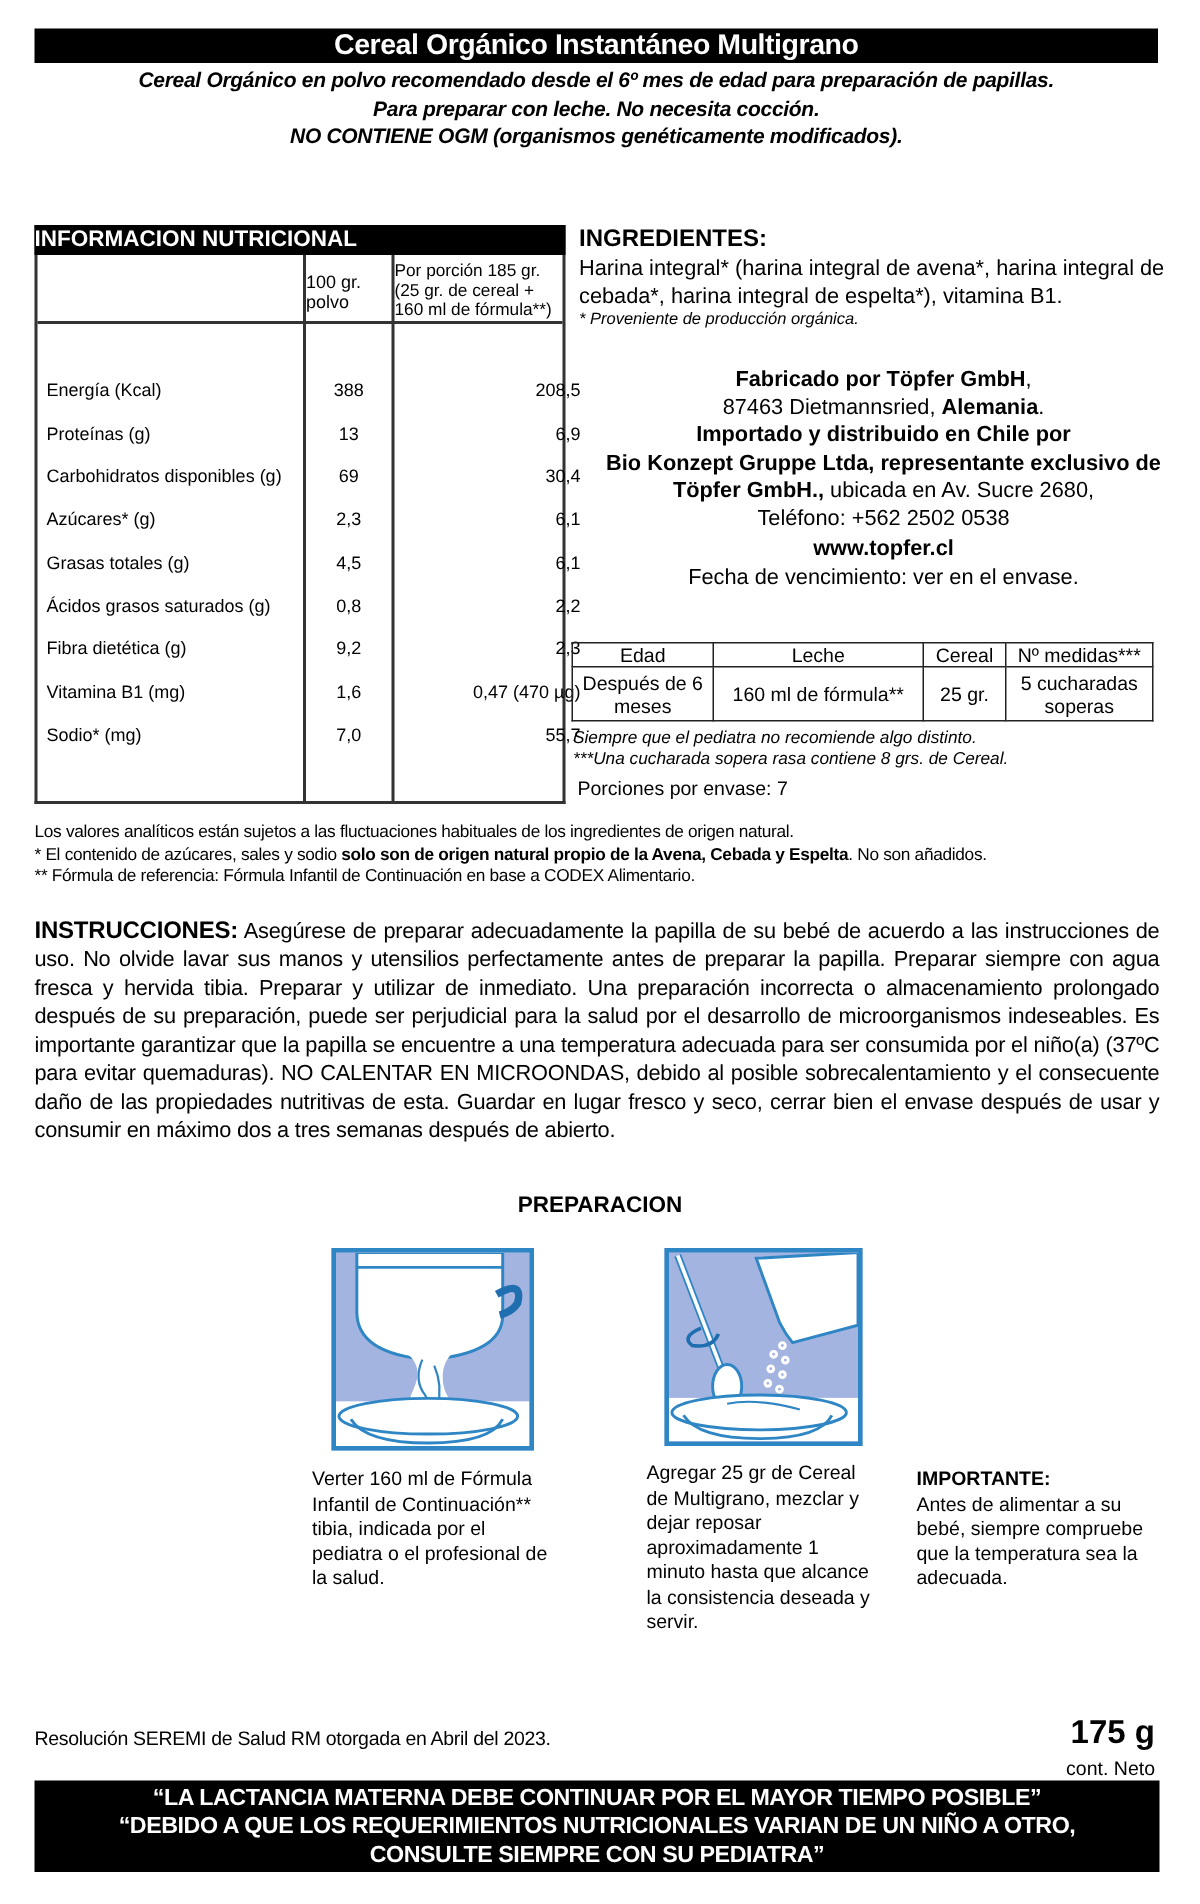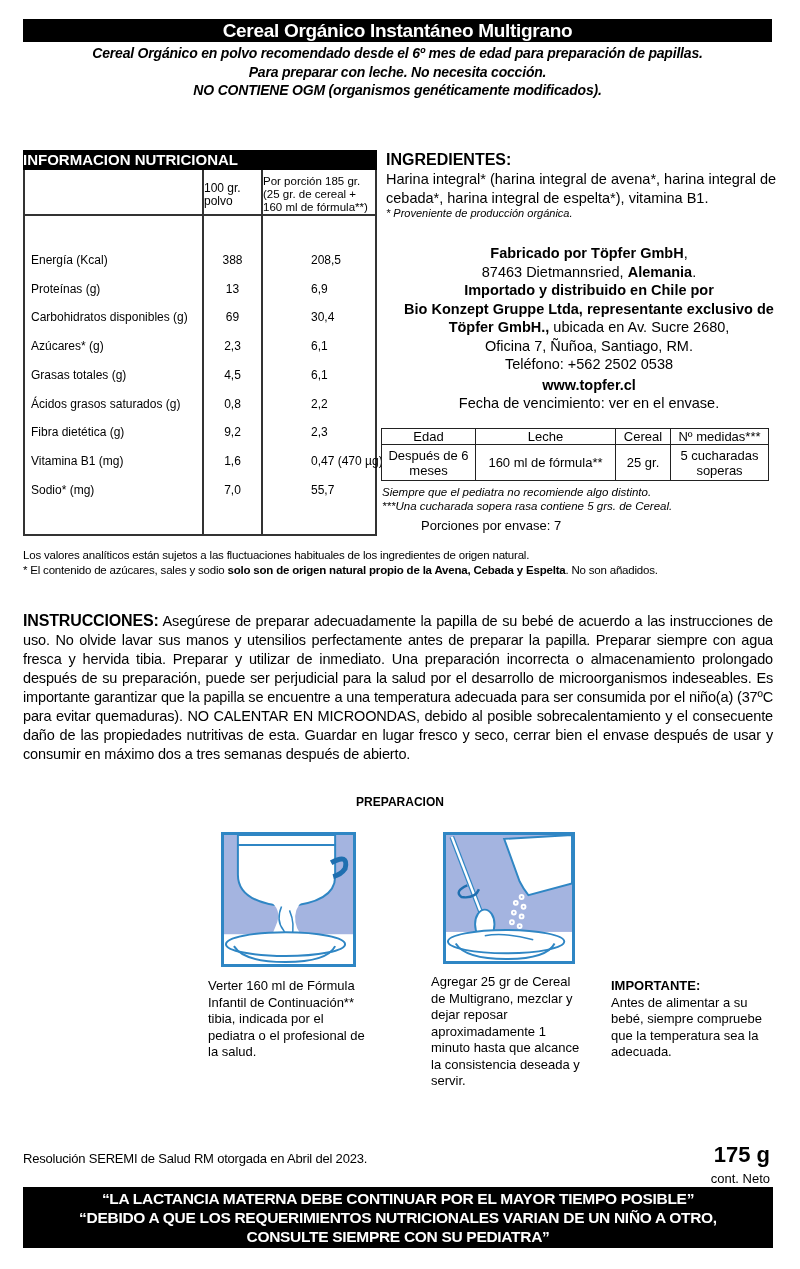--- a/index.html
+++ b/index.html
@@ -34,49 +34,49 @@
   .ncol { position: absolute; top: 20px; bottom: 0; border-left: 2px solid #333; }
   #ncol-1 { left: 177px; }
   #ncol-2 { left: 236px; }
   #nutri-hdr-line { position: absolute; left: 0; right: 0; top: 64px; border-top: 2px solid #333; }
   .nh { position: absolute; top: 25px; text-align: left; font-size: 12px; line-height: 13px; }
   #nh-100 { left: 179px; width: 57px; top: 32px; }
   #nh-por { left: 238px; width: 114px; font-size: 11.5px; }
   .nrow { position: absolute; left: 0; width: 350px; height: 20px; font-size: 12px; line-height: 20px; }
   .nrow .c0 { position: absolute; left: 6px; }
   .nrow .c1 { position: absolute; left: 179px; width: 57px; text-align: center; }
-  .nrow .c2 { position: absolute; left: 238px; width: 124px; text-align: left; padding-left: 48px; }
+  .nrow .c2 { position: absolute; left: 238px; width: 124px; text-align: right; padding-left: 48px; }
 
   
   #ingr-title { left: 386px; top: 151px; font-size: 16px; font-weight: bold; }
   #ingr-text { left: 386px; top: 170px; width: 400px; font-size: 14.5px; line-height: 19px; }
   #ingr-note { left: 386px; top: 207px; font-size: 11px; font-style: italic; }
 
   #maker { left: 378px; top: 244px; width: 422px; text-align: center; font-size: 14.5px; line-height: 18.5px; }
   #maker b { font-weight: bold; }
   #maker .gap { margin-top: 2px; }
 
   
   #dose { left: 381px; top: 428px; border-collapse: collapse; font-size: 13px; }
   #dose td, #dose th { border: 1px solid #222; text-align: center; font-weight: normal; padding: 0 3px; line-height: 15px; }
   #dose th { height: 16px; }
   #dose td { height: 36px; }
   #dose-note { left: 382px; top: 485px; font-size: 11.5px; font-style: italic; line-height: 14px; }
-  #porciones { left: 385px; top: 518px; font-size: 13px; margin-left: 36px; }
+  #porciones { left: 385px; top: 518px; font-size: 13px; }
 
   
   #footnotes { left: 23px; top: 548px; width: 760px; font-size: 11.5px; line-height: 14.5px; letter-spacing: -0.2px; }
   #footnotes b { font-weight: bold; }
 
   
   #instr { left: 23px; top: 611px; width: 750px; font-size: 14.5px; line-height: 19px; text-align: justify; letter-spacing: -0.15px; }
   #instr b { font-size: 16px; font-weight: bold; }
 
   
-  #prep-title { left: 300px; top: 795px; width: 200px; text-align: center; font-size: 12px; font-weight: bold; }
+  #prep-title { left: 300px; top: 795px; width: 200px; text-align: center; font-size: 15px; font-weight: bold; }
   .pic { border: 3px solid #2f86c4; background: #a4b4e0; overflow: hidden; }
   #pic-1 { left: 221px; top: 832px; width: 135px; height: 135px; }
   #pic-2 { left: 443px; top: 832px; width: 132px; height: 132px; }
   .pic svg { display: block; width: 100%; height: 100%; }
   .step { font-size: 13px; line-height: 16.5px; }
   #step-1 { left: 208px; top: 978px; width: 160px; }
   #step-2 { left: 431px; top: 974px; width: 150px; }
   #step-3 { left: 611px; top: 978px; width: 170px; }
   #step-3 b { font-weight: bold; }
 
@@ -159,21 +159,20 @@
 <div id="ingr-title" class="abs">INGREDIENTES:</div>
 <div id="ingr-text" class="abs">Harina integral* (harina integral de avena*, harina integral de cebada*, harina integral de espelta*), vitamina B1.</div>
 <div id="ingr-note" class="abs">* Proveniente de producción orgánica.</div>
 
 <div id="maker" class="abs">
   <div><b>Fabricado por Töpfer GmbH</b><span>,</span></div>
   <div><span>87463 Dietmannsried, </span><b>Alemania</b><span>.</span></div>
   <div><b>Importado y distribuido en Chile por</b></div>
   <div><b>Bio Konzept Gruppe Ltda, representante exclusivo de</b></div>
   <div><b>Töpfer GmbH.,</b><span> ubicada en Av. Sucre 2680,</span></div>
-  <div>Oficina 7, Ñuñoa, Santiago, RM.</div>
   <div>Teléfono: +562 2502 0538</div>
   <div class="gap"><b>www.topfer.cl</b></div>
   <div>Fecha de vencimiento: ver en el envase.</div>
 </div>
 
 <table id="dose" class="abs">
   <tbody>
       <tr>
     <th style="width:94px">Edad</th>
     <th style="width:140px">Leche</th>
@@ -183,27 +182,28 @@
   <tr>
     <td>Después de 6 meses</td>
     <td>160 ml de fórmula**</td>
     <td>25 gr.</td>
     <td>5 cucharadas soperas</td>
   </tr>
 </tbody>
   </table>
 <div id="dose-note" class="abs">
   <div>Siempre que el pediatra no recomiende algo distinto.</div>
-  <div>***Una cucharada sopera rasa contiene 5 grs. de Cereal.</div>
+  <div>***Una cucharada sopera rasa contiene 8 grs. de Cereal.</div>
 </div>
 <div id="porciones" class="abs">Porciones por envase: 7</div>
 
 <div id="footnotes" class="abs">
   <div>Los valores analíticos están sujetos a las fluctuaciones habituales de los ingredientes de origen natural.</div>
   <div><span>* El contenido de azúcares, sales y sodio </span><b>solo son de origen natural propio de la Avena, Cebada y Espelta</b><span>. No son añadidos.</span></div>
+  <div>** Fórmula de referencia: Fórmula Infantil de Continuación en base a CODEX Alimentario.</div>
 </div>
 
 <div id="instr" class="abs"><b>INSTRUCCIONES:</b><span> Asegúrese de preparar adecuadamente la papilla de su bebé de acuerdo a las instrucciones de uso. No olvide lavar sus manos y utensilios perfectamente antes de preparar la papilla. Preparar siempre con agua fresca y hervida tibia. Preparar y utilizar de inmediato. Una preparación incorrecta o almacenamiento prolongado después de su preparación, puede ser perjudicial para la salud por el desarrollo de microorganismos indeseables. Es importante garantizar que la papilla se encuentre a una temperatura adecuada para ser consumida por el niño(a) (37ºC para evitar quemaduras). NO CALENTAR EN MICROONDAS, debido al posible sobrecalentamiento y el consecuente daño de las propiedades nutritivas de esta. Guardar en lugar fresco y seco, cerrar bien el envase después de usar y consumir en máximo dos a tres semanas después de abierto.</span></div>
 
 <div id="prep-title" class="abs">PREPARACION</div>
 
 <div id="pic-1" class="abs pic">
   <svg viewBox="0 0 130 130">
     <rect x="0" y="0" width="130" height="130" fill="#a4b4e0"></rect>
 

